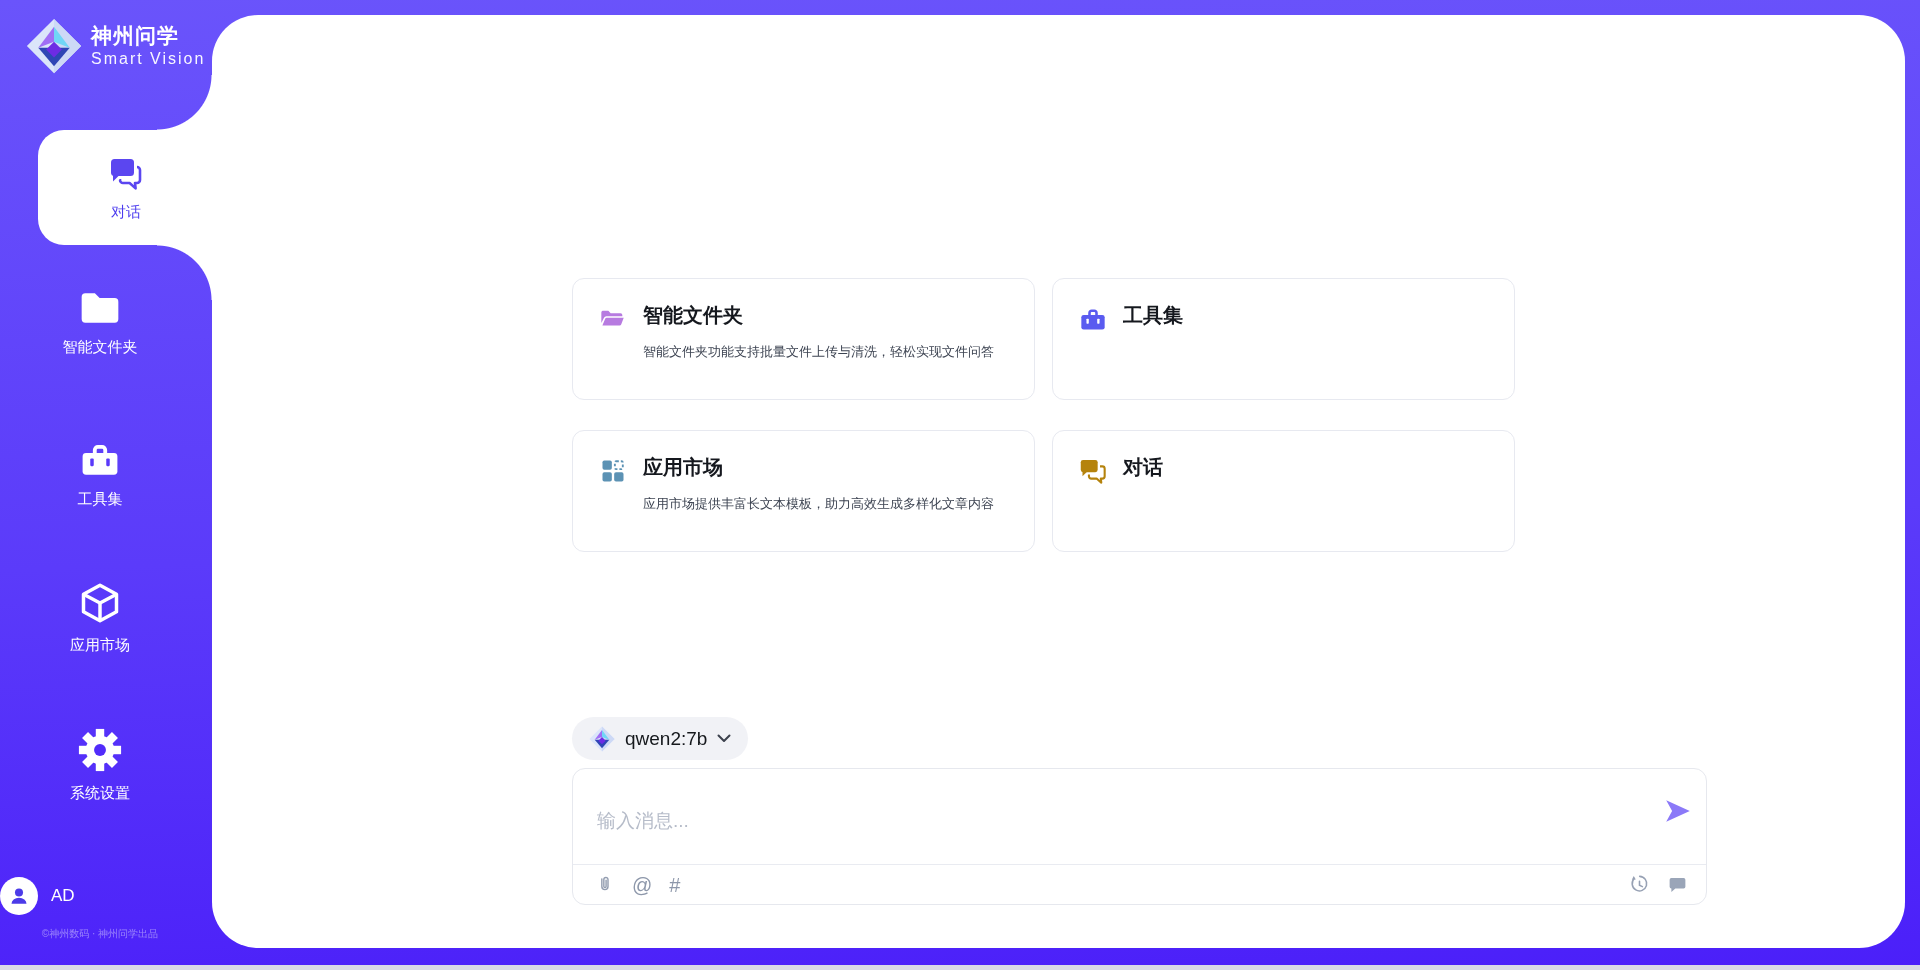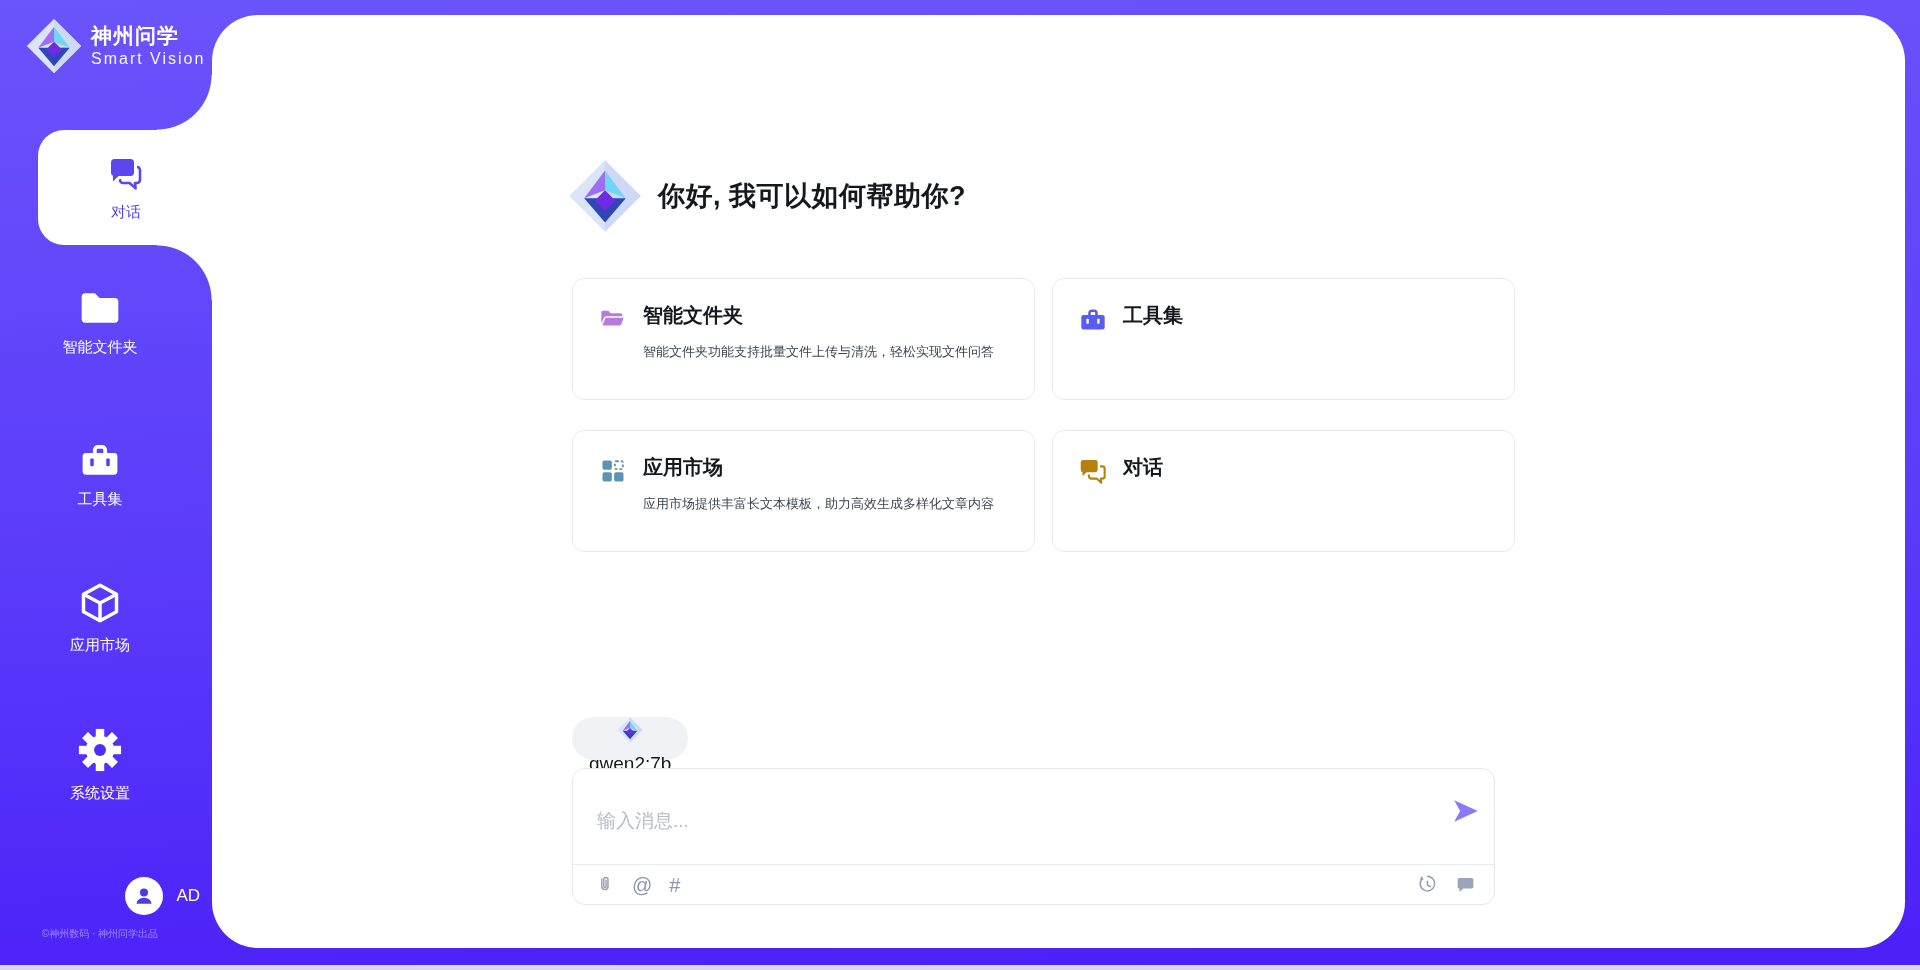--- a/index.html
+++ b/index.html
@@ -42,21 +42,21 @@
     display:flex; flex-direction:column; align-items:center; gap:11px;
     color:#fff; font-size:15px; cursor:pointer;
   }
   .nav-folders  { top:289px; }
   .nav-tools    { top:439px; }
   .nav-market   { top:581px; }
   .nav-settings { top:727px;text-align:center; }
 
   .user-block {
     position:absolute; top:877px; left:0; width:200px;
-    display:flex; align-items:center; justify-content:flex-end; gap:13px; cursor:pointer;
+    display:flex; align-items:center; justify-content:flex-start; gap:13px; cursor:pointer;
   }
   .avatar { width:38px; height:38px; border-radius:50%; background:#fff;
     display:flex; align-items:center; justify-content:center; }
   .user-name { color:#fff; font-size:17px; font-weight:500; }
   .copyright {
     position:absolute; top:927px; left:0; width:200px; text-align:center;
     color:rgba(255,255,255,.42); font-size:10px;
   }
 
   
@@ -73,27 +73,27 @@
     padding:23px 26px; display:flex; gap:16px; cursor:pointer;
   }
   .card-icon { flex:0 0 28px; margin-top:3px; }
   .card h2 { margin:0 0 9px 0; font-size:20px; font-weight:700; color:#15181e; }
   .card p  { margin:0; font-size:13px; line-height:28px; color:#3d4452; }
 
   
   .model-pill {
     position:absolute; left:360px; top:702px; height:43px;
     background:#f1f2f6; border-radius:22px; padding:0 17px;
-    display:inline-flex; align-items:center; gap:10px; cursor:pointer;flex-direction:column;
+    display:inline-flex; align-items:center; gap:10px; cursor:pointer;
   }
   .model-pill .model-name { font-size:19px; color:#15181c; }
 
   
   .composer {
-    position:absolute; left:360px; top:753px; width:923px; height:137px;
+    position:absolute; left:360px; top:753px; width:1135px; height:137px;
     background:#fff; border:1px solid #e6e8ee; border-radius:13px;
   }
   .composer-input {
     position:absolute; left:0; top:0; width:100%; height:92px;
     border:none; outline:none; background:transparent;
     padding:12px 64px 0 24px; font-size:19px; color:#23262d;
     font-family:"Liberation Sans","DejaVu Sans",sans-serif;
   }
   .composer-input::placeholder { color:#b6bcc9; }
   .send-btn { position:absolute; right:13px; top:27px; width:30px; height:30px;
@@ -220,28 +220,20 @@
       </g>
       <rect x="5" y="5" width="23" height="17" rx="3.5" fill="#5b46f0"></rect>
       <polygon points="7,20 7,27.5 14.5,20" fill="#5b46f0"></polygon>
     </svg>
   </span>
   <span class="tab-label">对话</span>
 </div>
 
 <main class="panel">
 
-  <div class="greeting">
-    <span>
-      <svg width="74" height="74" viewBox="0 0 64 64">
-          <use href="#gem"></use>
-        </svg>
-    </span>
-    <h1>你好, 我可以如何帮助你?</h1>
-  </div>
 
   <div class="cards">
 
     <div class="card">
       <span class="card-icon">
         <svg width="28" height="28" viewBox="0 0 24 24" fill="#b77be0">
           <path d="M3 5 h5 l2 2 h8.5 a1.5 1.5 0 0 1 1.5 1.5 V9.6 H6.3 a2.2 2.2 0 0 0 -2 1.4 L2 15.5 V6.5 A1.5 1.5 0 0 1 3 5 z"></path>
           <path d="M6.6 11 h14.6 l-2.1 5.6 a1.6 1.6 0 0 1 -1.5 1 H2.9 l2.3 -5.5 a1.6 1.6 0 0 1 1.4 -1.1 z"></path>
         </svg>
       </span>

